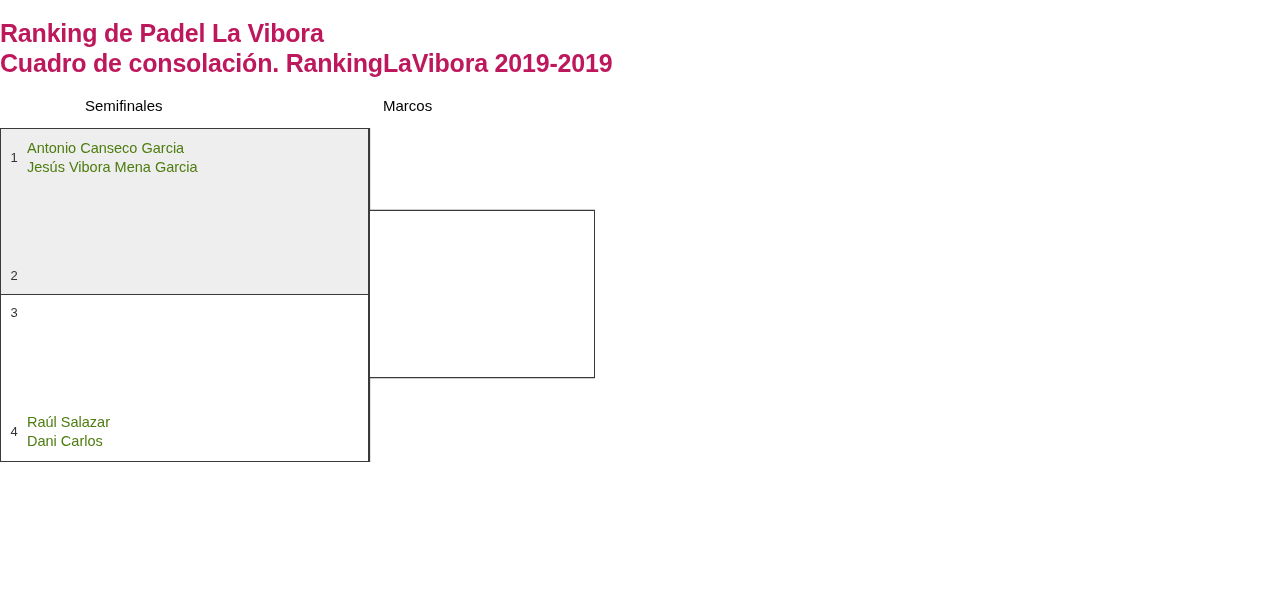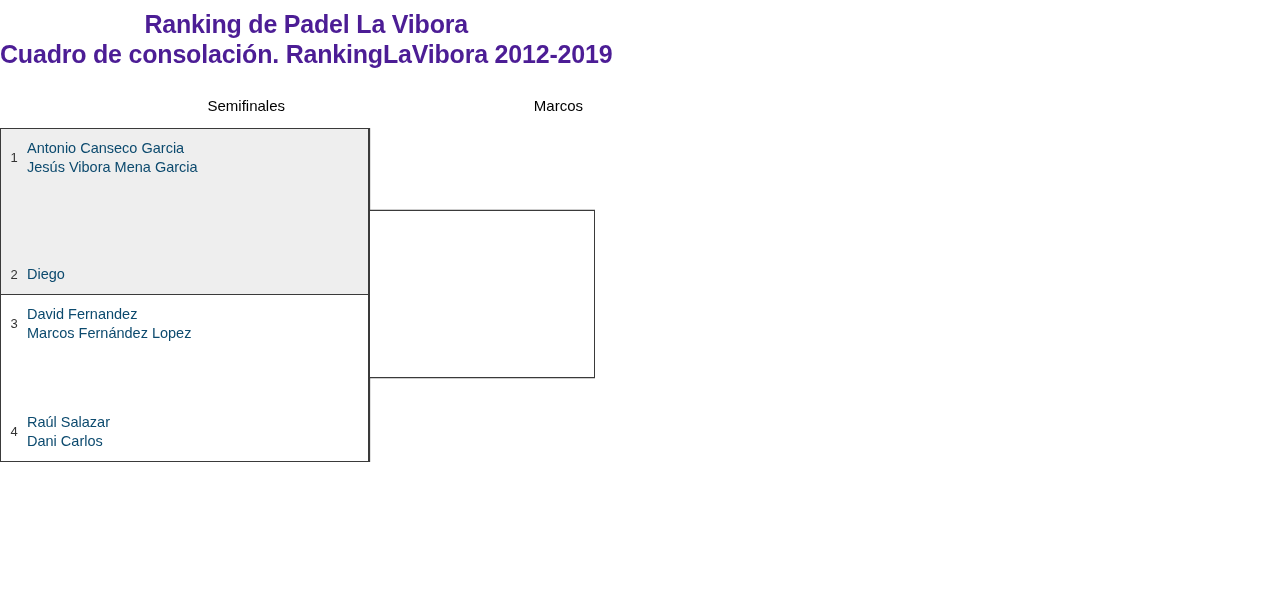--- a/index.html
+++ b/index.html
@@ -20,49 +20,48 @@
   
   #page-header {
     position: absolute;
     left: 0; top: 0;
     width: 1280px;
     height: 80px;
   }
   #title-block {
     position: absolute;
     left: 0;
-    top: 9px;
+    top: 18px;
     font-size: 25px;
     font-weight: bold;
     line-height: 30px;
     letter-spacing: -0.2px;
-    color: #4c1d95;
+    color: #be185d;
     white-space: nowrap;
-    text-align: center;
   }
   #title-block .title-line { display: block; }
 
   
   #brand-logo {
     position: absolute;
     left: 1046px;
     top: 0px;
     width: 232px;
     height: 66px;
   }
   #brand-logo svg { display: block; }
 
   
   .round-header {
     position: absolute;
     top: 96px;
     font-size: 15px;
     line-height: 20px;
     color: #000000;
-    text-align: right;
+    text-align: left;
     white-space: nowrap;
   }
   #round-header-semifinales {
     left: 85px;
     width: 200px;
   }
   #round-header-final {
     left: 383px;
     width: 200px;
   }
@@ -108,21 +107,21 @@
     width: 26px;
     flex: 0 0 26px;
     text-align: center;
     font-size: 13px;
     line-height: 16px;
     color: #333333;
   }
   .players {
     font-size: 14.5px;
     line-height: 19px;
-    color: #0c4a6e;
+    color: #4d7c0f;
   }
   .players .player { display: block; }
 
   
   #match-final {
     position: absolute;
     left: 369px;
     top: 210px;
     width: 226px;
     height: 168px;
@@ -131,21 +130,21 @@
     background: #ffffff;
   }
 </style>
 </head>
 <body>
 
 <div id="page-header">
 
   <div id="title-block">
     <span class="title-line">Ranking de Padel La Vibora</span>
-    <span class="title-line">Cuadro de consolación. RankingLaVibora 2012-2019</span>
+    <span class="title-line">Cuadro de consolación. RankingLaVibora 2019-2019</span>
   </div>
 
 
 </div>
 
 <div class="round-header" id="round-header-semifinales">Semifinales</div>
 
 <div class="round-header" id="round-header-final">Marcos</div>
 
 <div id="bracket">
@@ -160,32 +159,27 @@
     <div class="team team-top">
       <span class="seed">1</span>
       <span class="players">
         <span class="player">Antonio Canseco Garcia</span>
         <span class="player">Jesús Vibora Mena Garcia</span>
       </span>
     </div>
     <div class="team team-bottom">
       <span class="seed">2</span>
       <span class="players">
-        <span class="player">Diego</span>
       </span>
     </div>
   </div>
 
   <div class="match-box" id="match-semifinal-2">
     <div class="team team-top">
       <span class="seed">3</span>
-      <span class="players">
-        <span class="player">David Fernandez</span>
-        <span class="player">Marcos Fernández Lopez</span>
-      </span>
     </div>
     <div class="team team-bottom">
       <span class="seed">4</span>
       <span class="players">
         <span class="player">Raúl Salazar</span>
         <span class="player">Dani Carlos</span>
       </span>
     </div>
   </div>
 

